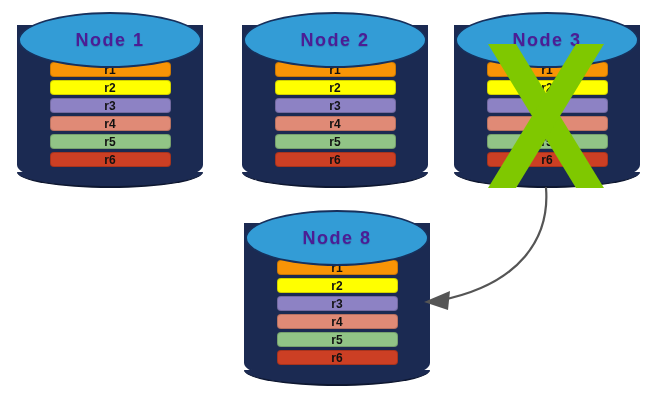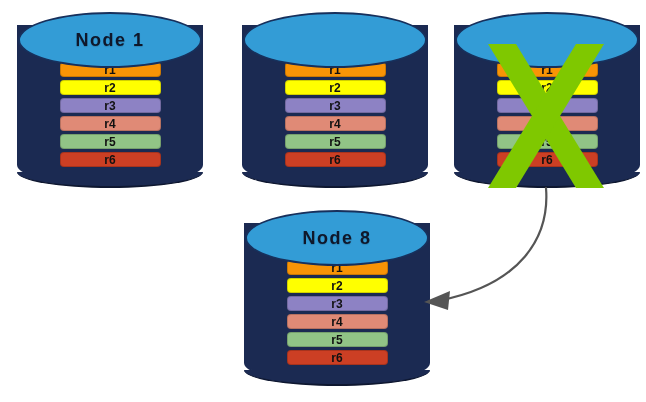--- a/index.html
+++ b/index.html
@@ -32,21 +32,21 @@
     width:100%;height:56px;
     background:#339cd6;
     border-radius:50%;
     border:2px solid #17305c;
     box-sizing:border-box;
     z-index:3;
   }
   .cyl-title{
     position:absolute;left:0;top:0;width:100%;height:56px;
     display:flex;align-items:center;justify-content:center;
-    color:#0f172a;font-weight:bold;font-size:18px;
+    color:#4c1d95;font-weight:bold;font-size:18px;
     letter-spacing:1.5px;
     z-index:4;
     text-shadow:0 1px 1px rgba(0,0,0,.15);
   }
   .rows{
     position:absolute;left:0;right:0;
     z-index:2;
     display:flex;flex-direction:column;
     gap:3px;
     align-items:center;
@@ -61,21 +61,21 @@
   }
 
   
   #node1{left:18px;top:12px;width:184px;height:174px;}
   #node2{left:243px;top:12px;width:184px;height:174px;}
   #node3{left:455px;top:12px;width:184px;height:174px;}
   #node4{left:245px;top:210px;width:184px;height:174px;}
 
   .cyl-body{height:158px;}
   .rows{top:50px;}
-  .row{width:101px;}
+  .row{width:121px;}
 
   
   #xmark{
     position:absolute;left:482px;top:40px;
     width:128px;height:152px;
     z-index:6;
     pointer-events:none;
   }
 
   
@@ -108,33 +108,35 @@
     <div class="cyl-body" style="background: rgb(27, 42, 82);"></div>
     <div class="rows">
       <div class="row" style="background: rgb(248, 148, 6);">r1</div>
       <div class="row" style="background: rgb(255, 255, 0);">r2</div>
       <div class="row" style="background: rgb(141, 130, 196);">r3</div>
       <div class="row" style="background: rgb(224, 138, 118);">r4</div>
       <div class="row" style="background: rgb(145, 196, 134);">r5</div>
       <div class="row" style="background: rgb(204, 63, 36);">r6</div>
     </div>
     <div class="cyl-top" style="background: rgb(51, 156, 214);"></div>
+    <div class="cyl-title">Node  2</div>
   </div>
 
   <div class="node" id="node3">
     <div class="cyl-body" style="background: rgb(27, 42, 82);"></div>
     <div class="rows">
       <div class="row" style="background: rgb(248, 148, 6);">r1</div>
       <div class="row" style="background: rgb(255, 255, 0);">r2</div>
       <div class="row" style="background: rgb(141, 130, 196);">r3</div>
       <div class="row" style="background: rgb(224, 138, 118);">r4</div>
       <div class="row" style="background: rgb(145, 196, 134);">r5</div>
       <div class="row" style="background: rgb(204, 63, 36);">r6</div>
     </div>
     <div class="cyl-top" style="background: rgb(51, 156, 214);"></div>
+    <div class="cyl-title">Node  3</div>
   </div>
 
   <svg id="xmark" viewBox="0 0 128 152">
     <g id="xmark-g" fill="#7fc800">
       <polygon points="6,4 34,4 122,148 94,148"></polygon>
       <polygon points="94,4 122,4 34,148 6,148"></polygon>
     </g>
   </svg>
 
   <div class="node" id="node4">

